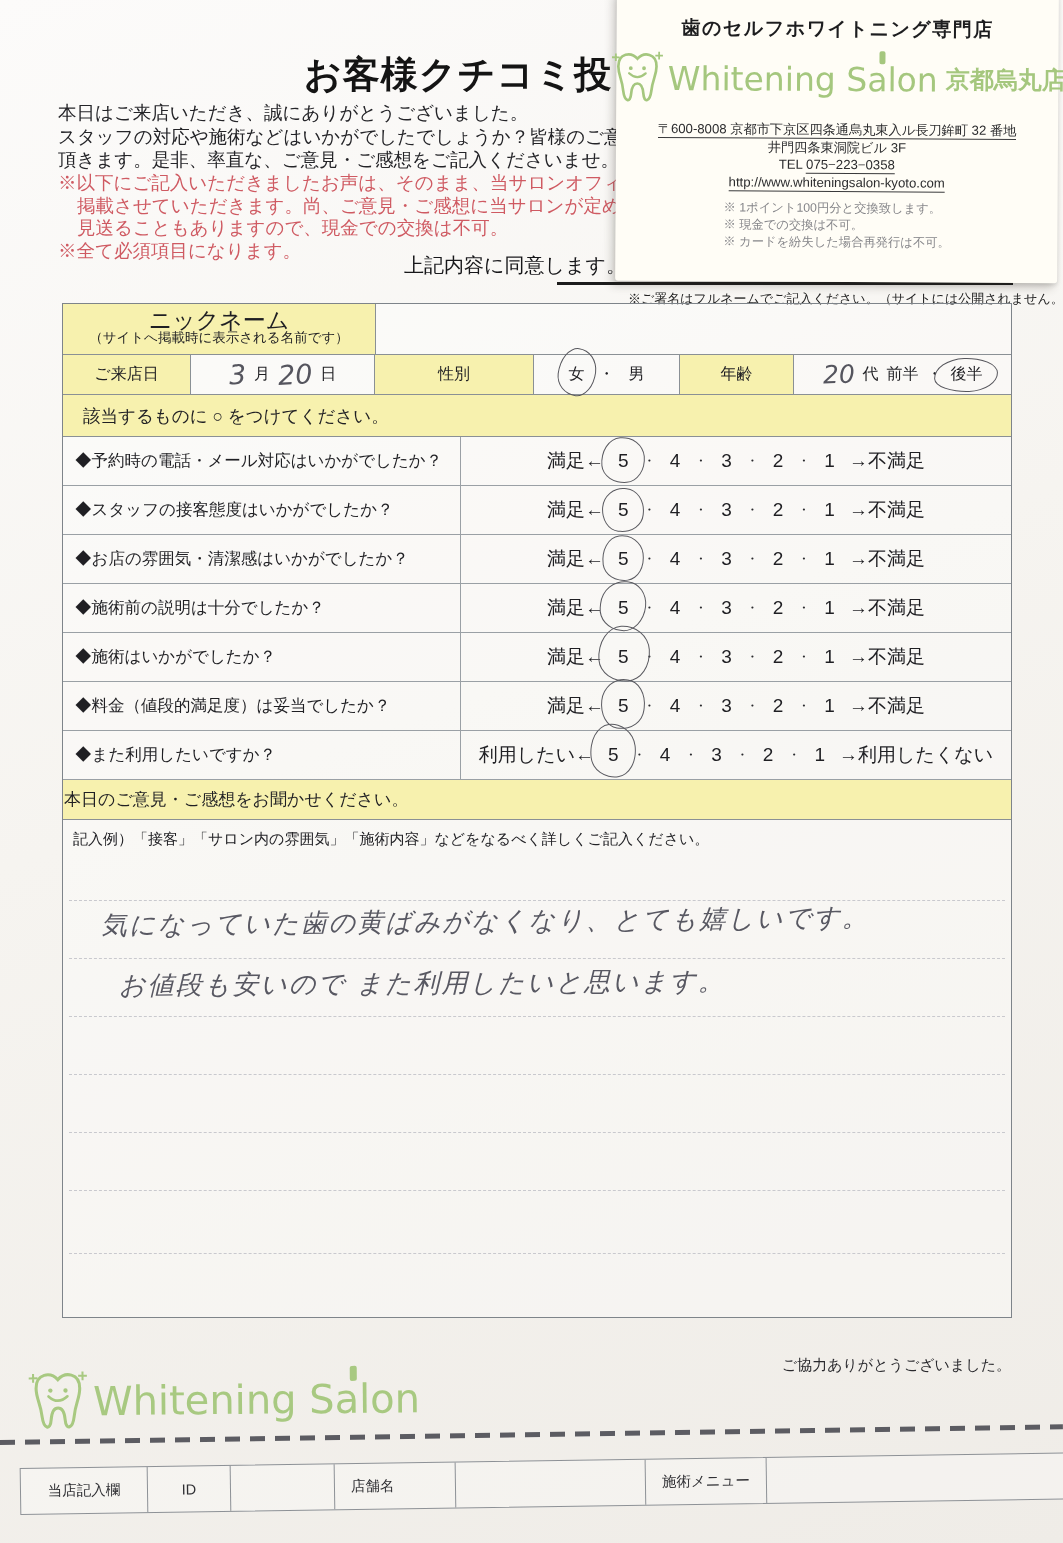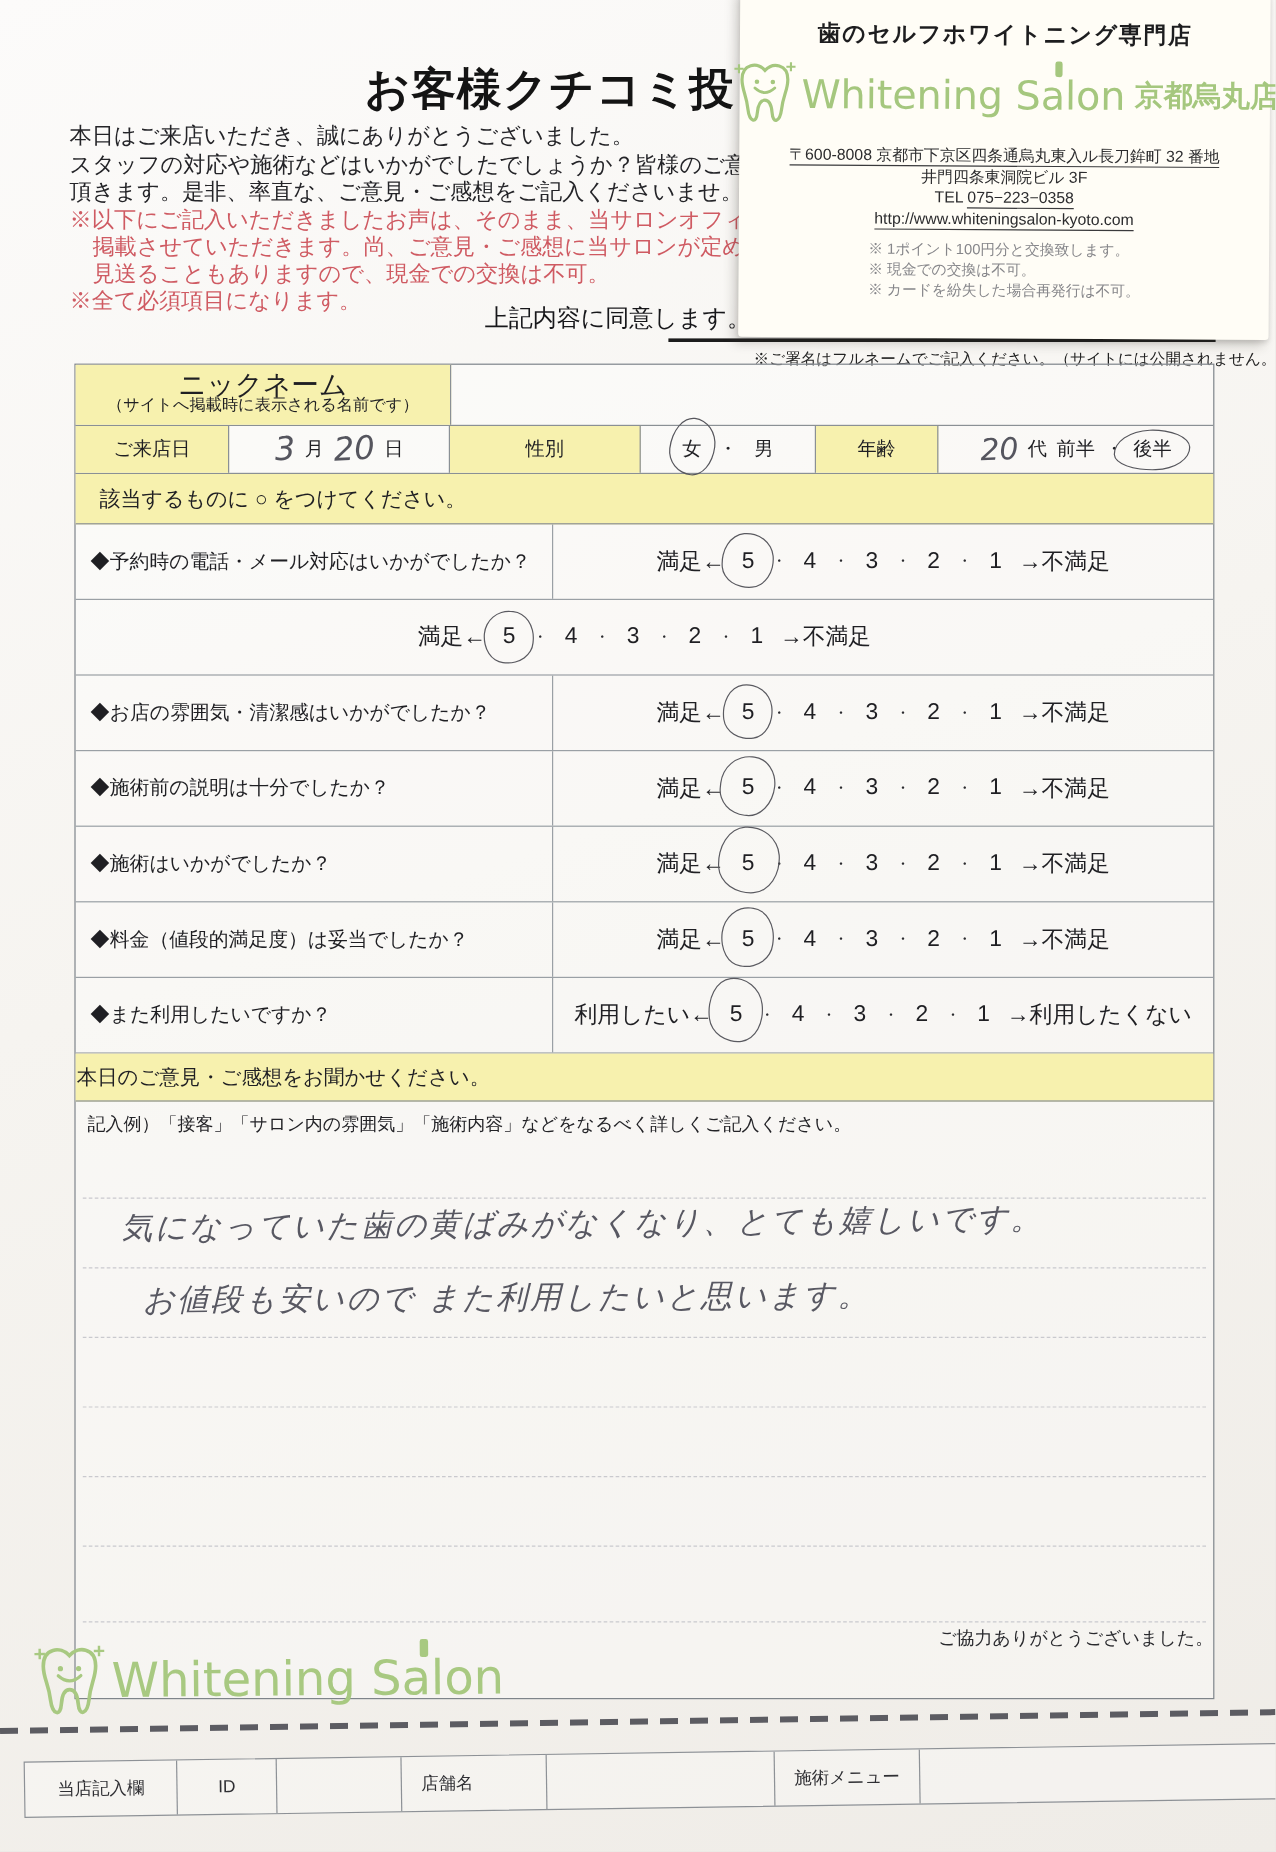--- a/index.html
+++ b/index.html
@@ -41,24 +41,24 @@
   .nick-label{width:313px;display:flex;flex-direction:column;align-items:center;justify-content:center;line-height:18px;}
   .nick-label .l1{font-size:23px;}
   .nick-label .l2{font-size:13.5px;}
   .nick-value{flex:1;}
   .row-profile{height:40px;font-size:16px;}
   .row-profile .cell{display:flex;align-items:center;justify-content:center;}
   .visit-label{width:128px;}
   .date-value{width:184px;gap:8px;}
   .gender-label{width:159px;}
   .gender-value{width:146px;gap:14px;}
-  .age-label{width:102px;}
+  .age-label{width:114px;}
   .age-value{flex:1;gap:8px;}
   .row-instruction{height:42px;align-items:center;padding-left:20px;font-size:17.5px;display:flex;}
-  .q-row{display:flex;height:63px;border-bottom:1px solid #9aa0a5;text-align:right;}
+  .q-row{display:flex;height:49px;border-bottom:1px solid #9aa0a5;text-align:right;}
   .q-label{width:398px;border-right:1px solid #9aa0a5;display:flex;align-items:center;padding-left:12px;font-size:16.5px;}
   .q-scale{flex:1;display:flex;align-items:center;justify-content:center;}
   .scale-end{font-size:19px;}
   .scale-num{font-size:19px;margin:0 14px;position:relative;}
   .scale-dot{font-size:13px;color:#2a2a2e;}
   .comments-header{height:40px;display:flex;align-items:center;padding-left:1px;font-size:17px;}
   .comments-box{height:497px;position:relative;border-bottom:none;}
   .hint-line{padding:10px 0 0 10px;font-size:15px;color:#232327;}
   .rule{position:absolute;left:6px;right:6px;border-top:1.5px dashed #c9c9ce;}
   
@@ -198,20 +198,21 @@
             <span class="scale-dot">・</span>
             <span class="scale-num">3</span>
             <span class="scale-dot">・</span>
             <span class="scale-num">2</span>
             <span class="scale-dot">・</span>
             <span class="scale-num">1</span>
             <span class="scale-end">→不満足</span>
           </div>
         </div>
         <div class="q-row">
+          <div class="q-label">◆スタッフの接客態度はいかがでしたか？</div>
           <div class="q-scale">
             <span class="scale-end">満足←</span>
             <span class="scale-num circled v1">5</span>
             <span class="scale-dot">・</span>
             <span class="scale-num">4</span>
             <span class="scale-dot">・</span>
             <span class="scale-num">3</span>
             <span class="scale-dot">・</span>
             <span class="scale-num">2</span>
             <span class="scale-dot">・</span>

